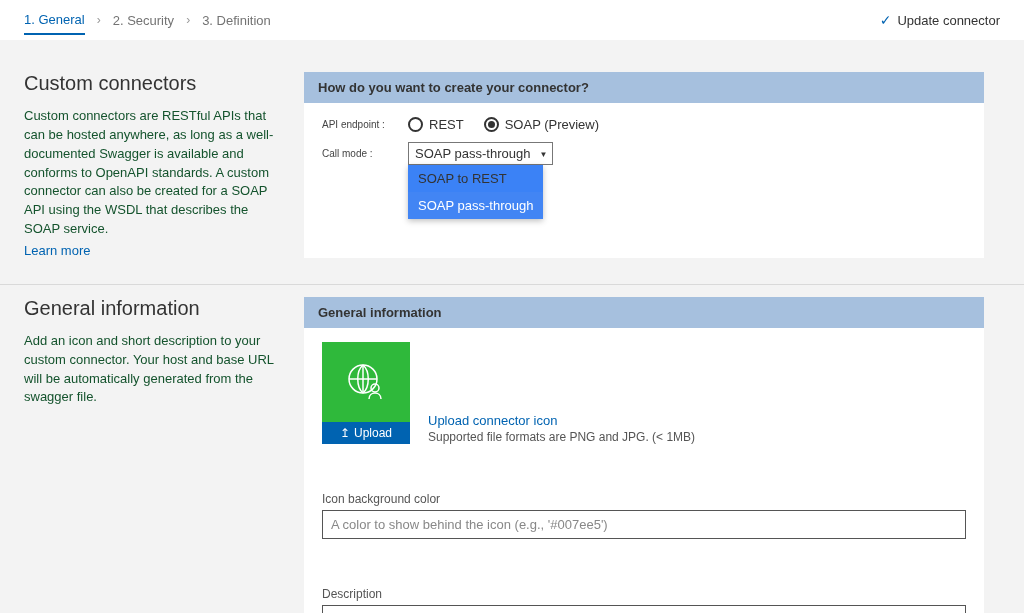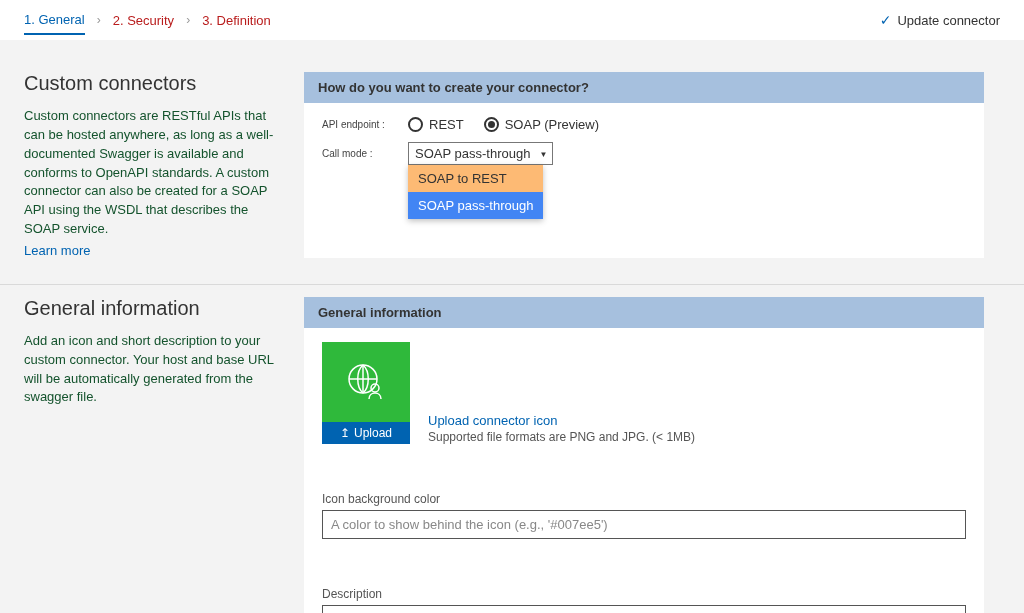--- a/index.html
+++ b/index.html
@@ -13,21 +13,21 @@
     
     .topbar {
       display: flex;
       align-items: center;
       justify-content: space-between;
       padding: 20px 24px;
       height: 34px;
     }
     .steps { display: flex; align-items: center; gap: 12px; }
     .step {
-      color: #b91c1c;
+      color: #737373;
       font-size: 13px;
       padding: 6px 0;
       cursor: pointer;
     }
     .step.active {
       color: #0063b1;
       border-bottom: 2px solid #0063b1;
     }
     .chev { color: #999; font-size: 12px; }
     .update-link {
@@ -133,21 +133,21 @@
       transform: translateY(-50%);
       font-size: 8px;
       color: #333;
     }
     .dropdown-list {
       position: absolute;
       top: 100%;
       left: 0;
       min-width: 126px;
       box-shadow: 0 2px 6px rgba(0,0,0,0.25);
-      background: #fdba74;
+      background: #3b82f6;
       z-index: 10;
     }
     .dropdown-option {
       padding: 6px 10px;
       font-size: 13px;
       color: #333;
       cursor: pointer;
     }
     .dropdown-option.highlight {
       background: #4285f4;

